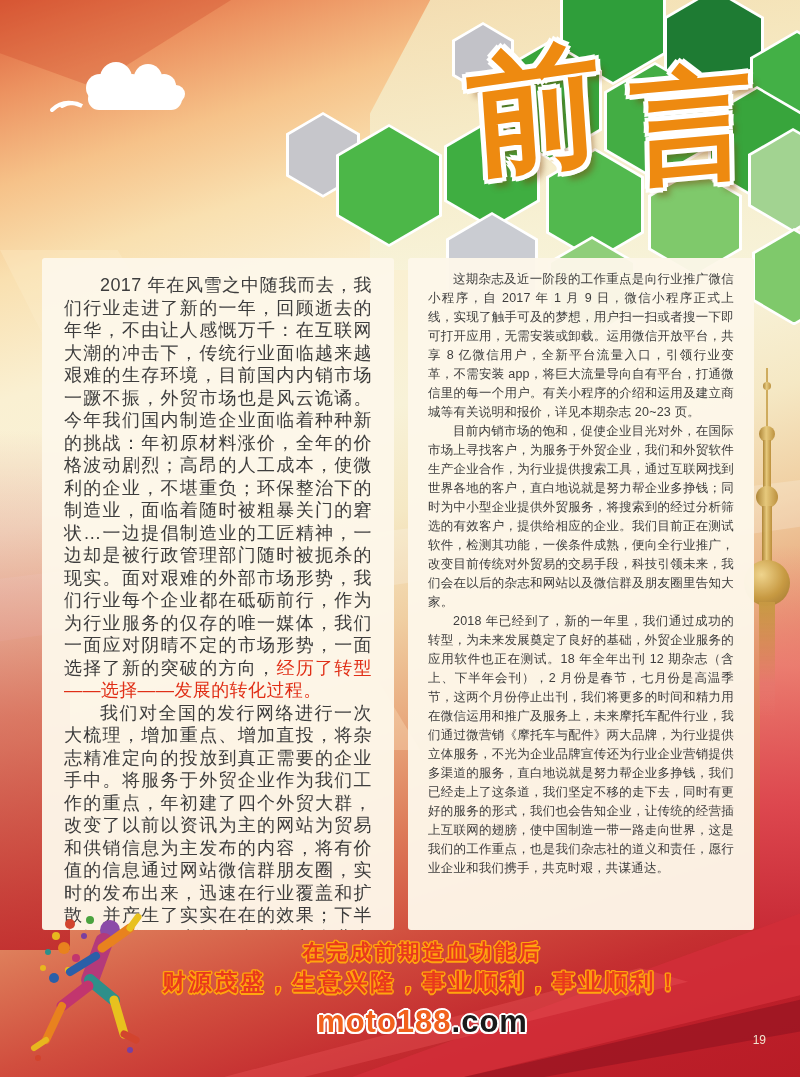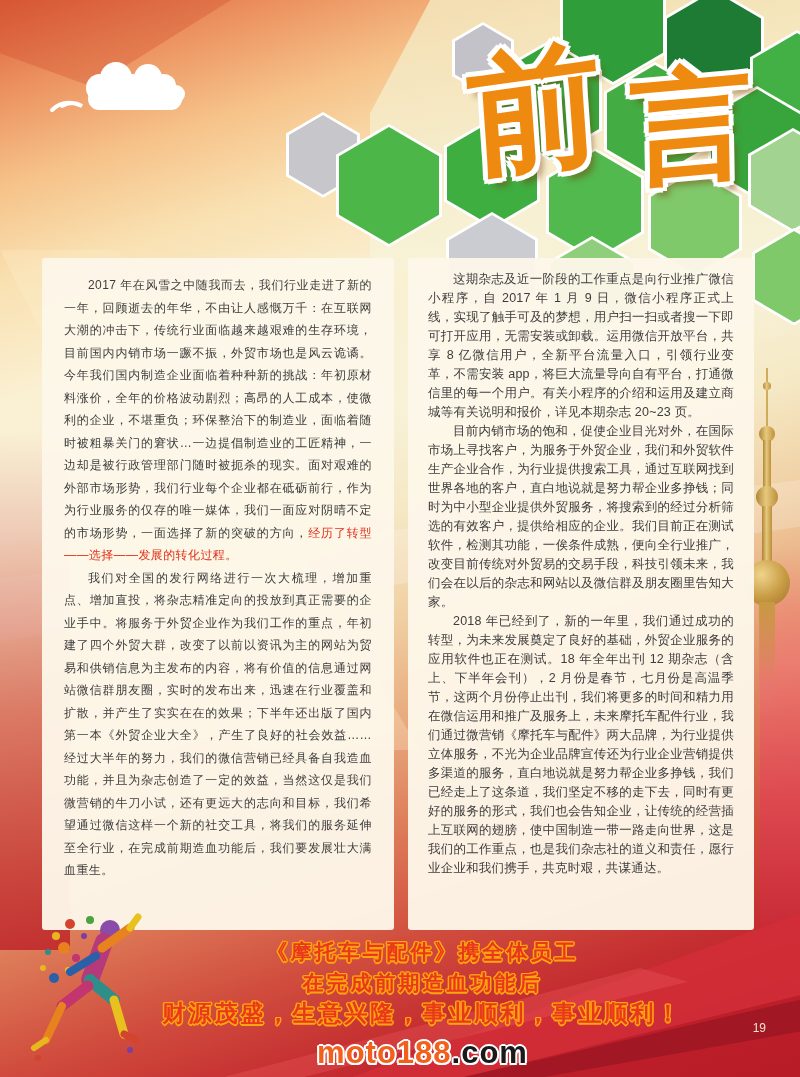--- a/index.html
+++ b/index.html
@@ -62,41 +62,41 @@
   
   .tower { position:absolute; left:737px; top:368px; width:63px; height:350px; z-index:1; opacity:.92; }
   .tower div { position:absolute; }
   .t-gold { background:linear-gradient(90deg,#a87f2e,#e6c878 45%,#b78a34); }
   
   .panel { position:absolute; top:258px; height:672px; z-index:2;
     background:rgba(253,247,233,.96); border-radius:3px; overflow:hidden; }
   .panel.left  { left:42px;  width:352px; padding:16px 22px; }
   .panel.right { left:408px; width:346px; padding:12px 20px; }
   .panel p { text-align:justify; text-indent:2em; color:#3d3d3d; }
-  .panel.left p  { font-size:12px; line-height:22.5px; letter-spacing:.4px; }
+  .panel.left p  { font-size:18px; line-height:22.5px; letter-spacing:.4px; }
   .panel.right p { font-size:12.5px; line-height:19px;   letter-spacing:.2px; }
   .hl-red { color:#e02f17; }
   .para-red { color:#d8481f; }
   
   .runner { position:absolute; left:18px; top:908px; width:150px; height:160px; z-index:2; }
   
   .footer { position:absolute; left:70px; right:25px; top:936px; z-index:3; text-align:center; }
   .fest { font-weight:bold; color:#e8391d; letter-spacing:3px; line-height:31px;
     text-shadow:
       -1.5px 0 #ffa50f, 1.5px 0 #ffa50f, 0 -1.5px #ffa50f, 0 1.5px #ffa50f,
       -1px -1px #ffa50f, 1px 1px #ffa50f, -1px 1px #ffa50f, 1px -1px #ffa50f; }
   .fest.l1, .fest.l2 { font-size:21px; }
   .fest.l3 { font-size:23px; }
   .site { margin-top:6px; font-size:31px; font-weight:bold; letter-spacing:1px; line-height:36px;
     text-shadow:
       -2px 0 #fff, 2px 0 #fff, 0 -2px #fff, 0 2px #fff,
       -1.5px -1.5px #fff, 1.5px 1.5px #fff, -1.5px 1.5px #fff, 1.5px -1.5px #fff; }
   .site .name { color:#f2611c; }
   .site .tld  { color:#1a1a1a; }
-  .page-num { position:absolute; right:34px; bottom:42px; z-index:3;
+  .page-num { position:absolute; right:34px; bottom:30px; z-index:3;
     color:#f0e3cf; font-size:12px; }
 </style>
 </head>
 <body>
 
 <div class="page">
 
   <div class="bg-layer bg-header-right"></div>
   <div class="bg-layer bg-facet-tl"></div>
   <div class="bg-layer bg-ray1"></div>
@@ -194,21 +194,20 @@
       <path d="M106 126 L118 132" stroke="#d2442e" stroke-width="7" stroke-linecap="round"></path>
       <path d="M70 78 L44 98" stroke="#c2356e" stroke-width="11" stroke-linecap="round"></path>
       <path d="M44 98 L28 132" stroke="#e8821e" stroke-width="8" stroke-linecap="round"></path>
       <path d="M28 132 L16 140" stroke="#e8b71e" stroke-width="6" stroke-linecap="round"></path>
       <circle cx="20" cy="150" r="3" fill="#d2442e"></circle>
         <circle cx="112" cy="142" r="3" fill="#7a3fa0"></circle>
     </svg>
   </div>
 
   <div class="footer">
-    <div class="fest l1">《摩托车与配件》携全体员工</div>
     <div class="fest l2">在完成前期造血功能后</div>
     <div class="fest l3">财源茂盛，生意兴隆，事业顺利，事业顺利！</div>
     <div class="site"><span class="name">moto188</span><span class="tld">.com</span></div>
   </div>
 
   <div class="page-num">19</div>
 
 </div>
 
 </body></html>

